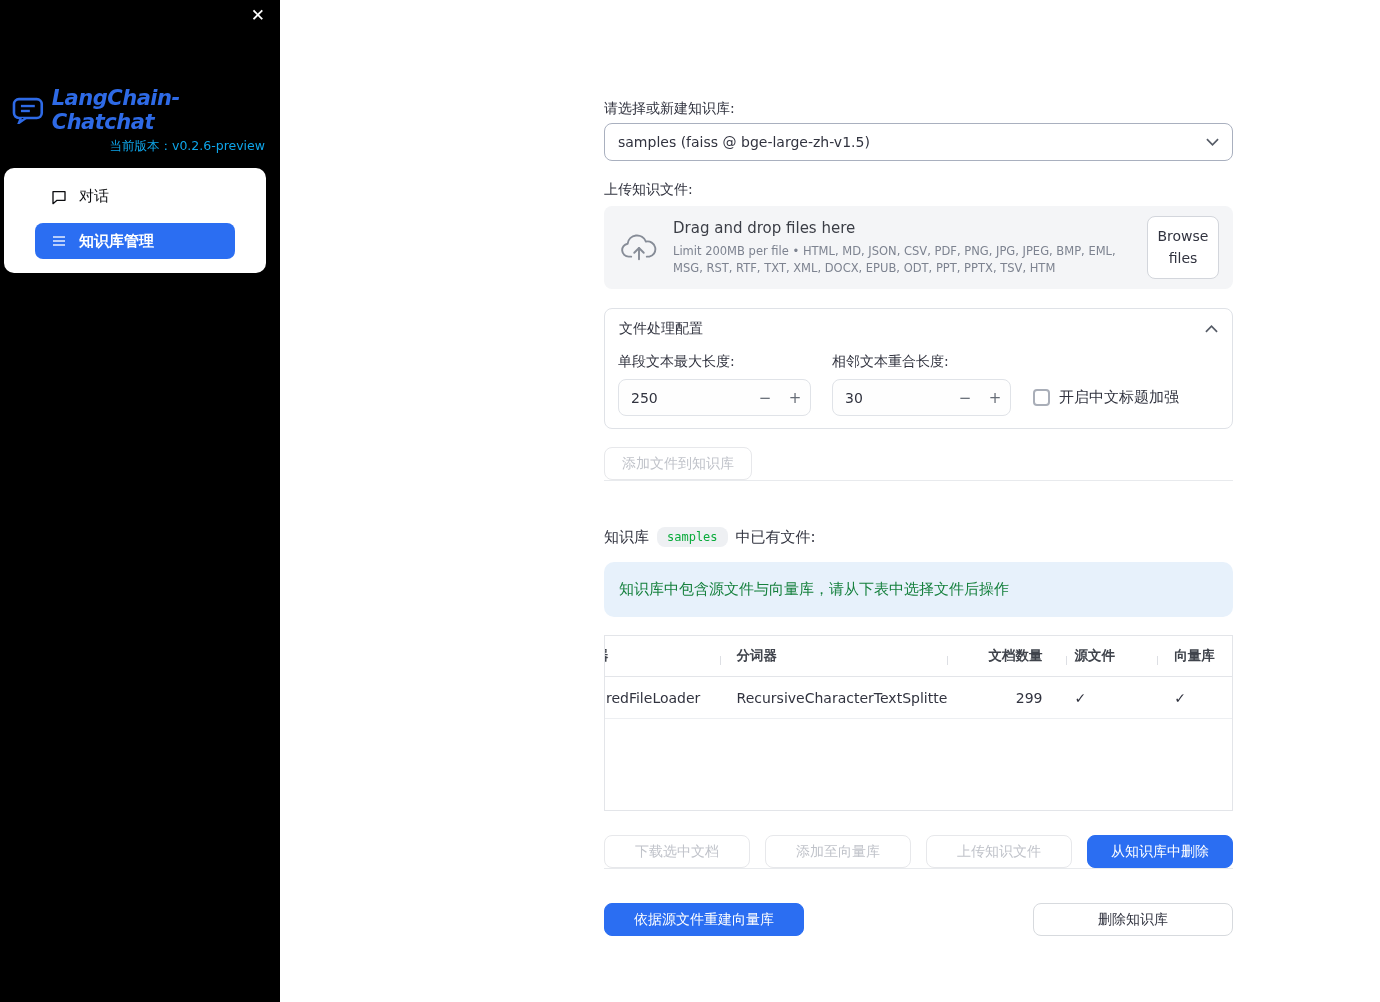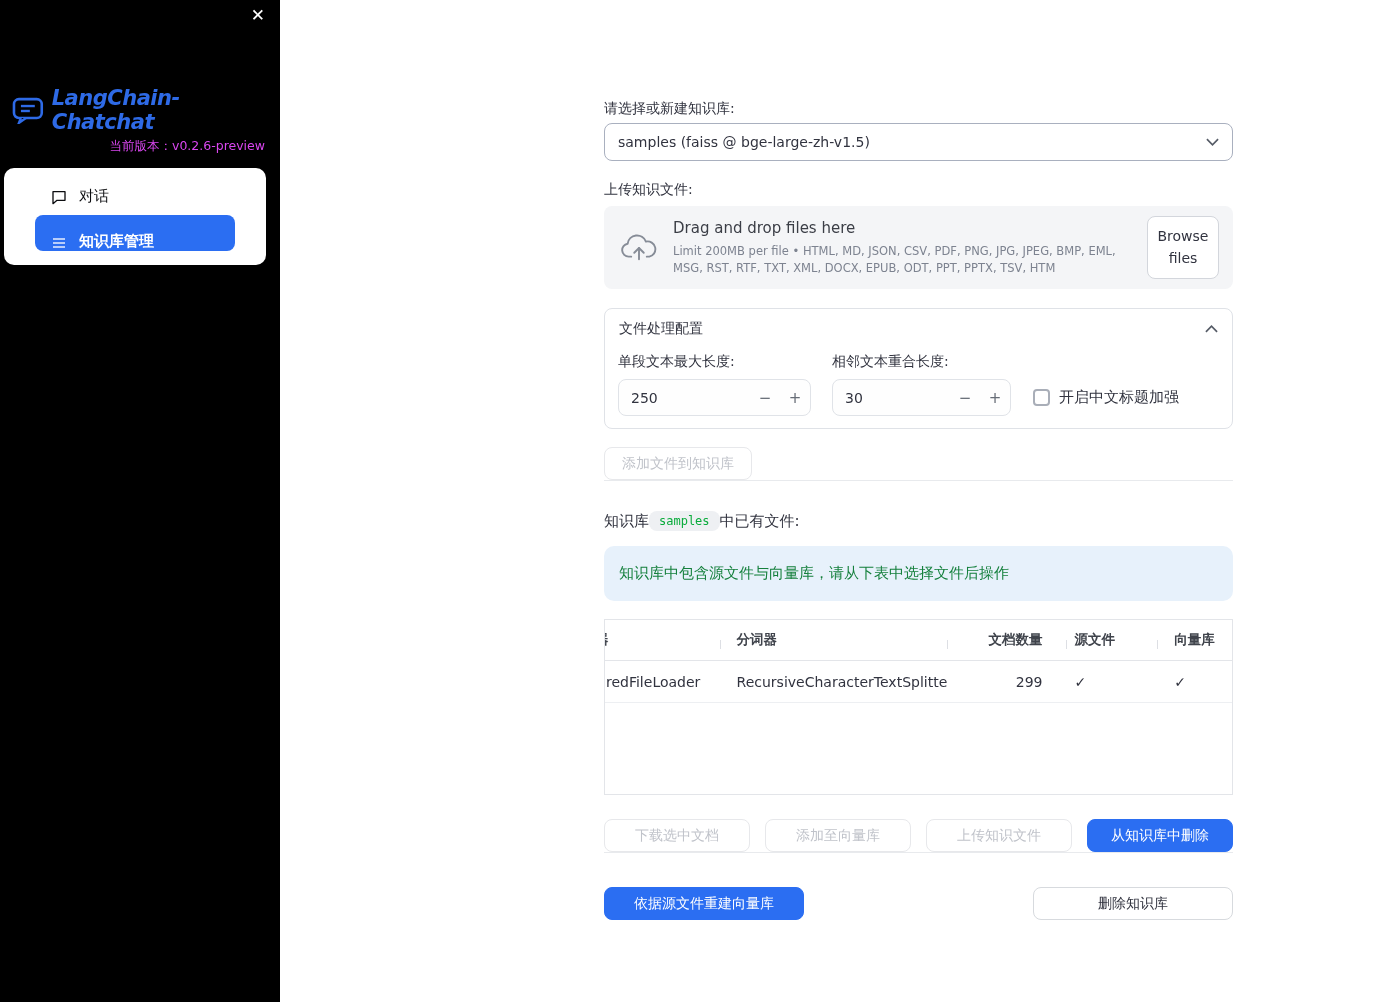--- a/index.html
+++ b/index.html
@@ -6,25 +6,25 @@
   body{
     width:1380px;height:1002px;position:relative;background:#fff;
     font-family:"DejaVu Sans","Liberation Sans",sans-serif;color:#31333f;
     overflow:hidden;
   }
   
   .sidebar{position:absolute;left:0;top:0;width:280px;height:1002px;background:#000;}
   .sb-close{position:absolute;top:7px;right:15px;color:#fff;font-size:17px;line-height:1;cursor:pointer;}
   .logo{position:absolute;top:86px;left:12px;display:flex;align-items:center;gap:8px;}
   .logo-text{color:#2e6ae6;font-size:21px;font-style:italic;font-weight:bold;letter-spacing:-0.5px;}
-  .version{position:absolute;top:138px;right:15px;color:#d946ef;font-size:12.5px;}
+  .version{position:absolute;top:138px;right:15px;color:#0ea5e9;font-size:12.5px;}
   .menu-card{position:absolute;top:168px;left:4px;right:14px;background:#fff;border-radius:10px;padding:10px 31px 14px;}
   .menu-item{display:flex;align-items:center;gap:12px;height:37px;padding:0 16px;border-radius:8px;
     font-size:15px;color:#0c0d10;cursor:pointer;}
-  .menu-item.active{background:#2b6ef2;color:#fff;font-weight:bold;height:36px;align-items:flex-end;}
+  .menu-item.active{background:#2b6ef2;color:#fff;font-weight:bold;height:36px;margin-top:8px;}
   .mi-icon{display:flex;align-items:center;}
   
   .main{position:absolute;left:280px;top:16px;width:1100px;height:1002px;background:#fff;}
   .content{width:629px;margin-left:324px;padding-top:82px;}
   .field-label{font-size:14px;color:#31333f;line-height:20px;}
   .kb-select{margin-top:5px;height:38px;border:1px solid #a9b0bf;border-radius:8px;display:flex;
     align-items:center;justify-content:space-between;padding:0 13px;font-size:14px;cursor:pointer;box-sizing:border-box;background:#fff;}
   .upload-label{margin-top:18px;}
   .dropzone{margin-top:7px;background:#f4f5f7;border-radius:8px;height:83px;display:flex;
     align-items:center;padding:0 14px 0 16px;box-sizing:border-box;gap:15px;}
@@ -46,21 +46,21 @@
   .checkbox-box{width:17px;height:17px;border:2px solid #a9aeb8;border-radius:4px;background:#fff;box-sizing:border-box;}
   .checkbox-label{font-size:15px;}
   .btn{height:33px;display:inline-flex;align-items:center;justify-content:center;border-radius:8px;
     font-size:14px;box-sizing:border-box;cursor:pointer;white-space:nowrap;}
   .btn.disabled{border:1px solid #e7e8eb;color:#c0c3ca;background:#fff;}
   .btn.primary{background:#2b6ef2;color:#fff;border:1px solid #2b6ef2;}
   .btn.outline{border:1px solid #d7dade;color:#31333f;background:#fff;}
   .add-btn{margin-top:18px;padding:0 17px;}
   hr.divider{border:none;border-top:1px solid #e8eaed;margin:0;}
   .hr1{margin-top:42px;}
-  .kb-line{margin-top:30px;font-size:15px;display:flex;align-items:center;gap:0;}
+  .kb-line{margin-top:46px;font-size:15px;display:flex;align-items:center;gap:8px;}
   .code{background:#eef0f3;color:#09ab3b;font-family:"DejaVu Sans Mono","Liberation Mono",monospace;
     font-size:12px;padding:3px 10px;border-radius:8px;}
   .info{margin-top:15px;height:55px;background:#e7f1fb;color:#15803d;border-radius:10px;display:flex;
     align-items:center;padding:0 15px;font-size:15px;}
   .kb-table{margin-top:18px;border:1px solid #e3e5e9;height:176px;box-sizing:border-box;font-size:14px;background:#fff;}
   .t-header{display:flex;height:40px;border-bottom:1px solid #e3e5e9;align-items:center;font-size:13.5px;color:#3f434b;font-weight:600;}
   .t-row{display:flex;height:41px;border-bottom:1px solid #edeff2;align-items:center;}
   .t-cell{box-sizing:border-box;padding:0 10px;position:relative;overflow:hidden;white-space:nowrap;}
   .c1{width:115px;padding:0 6px 0 1px;}
   .c2{width:228px;padding-left:17px;}

